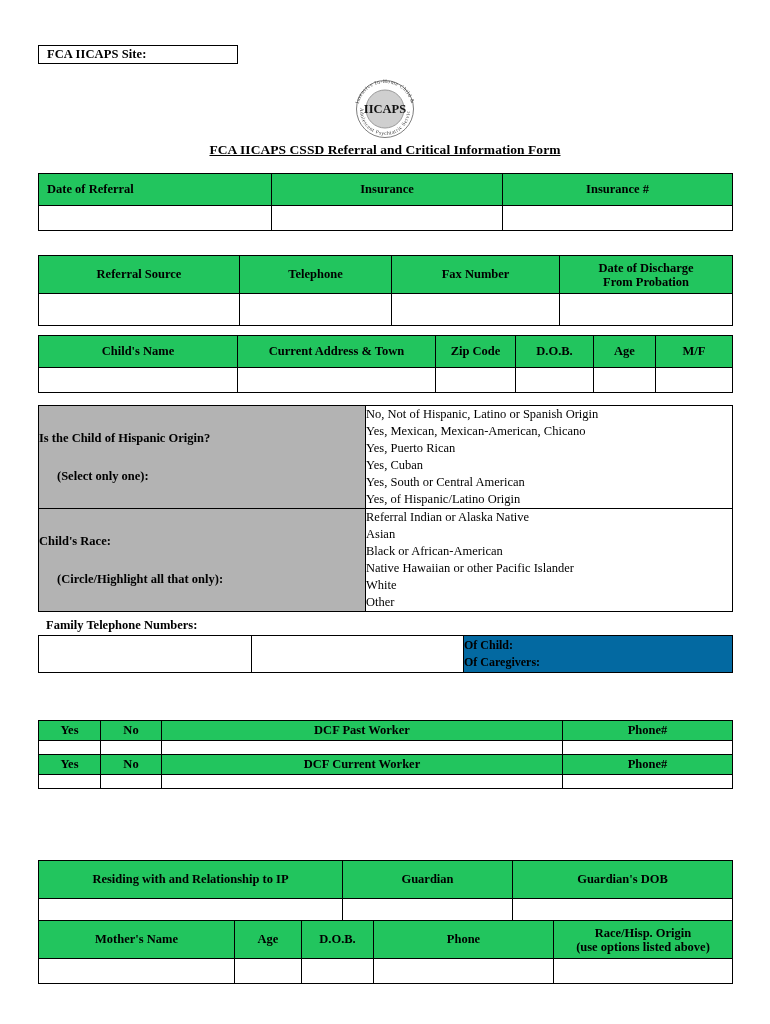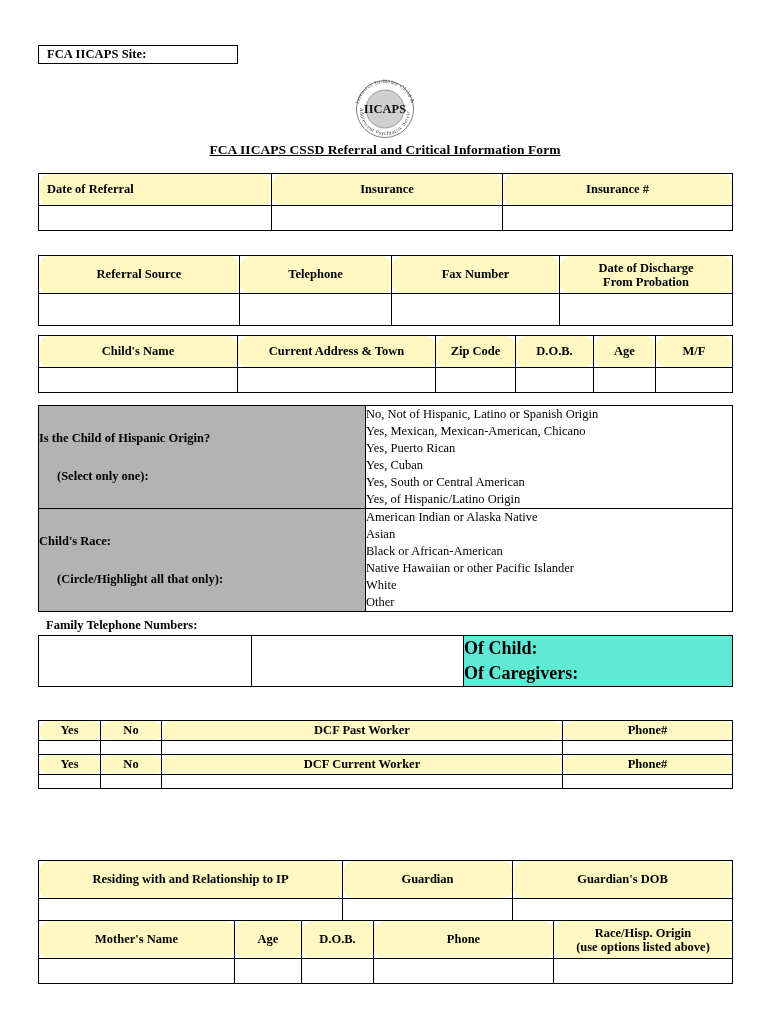--- a/index.html
+++ b/index.html
@@ -72,24 +72,23 @@
     table-layout: fixed;
     font-size: 12.5px;
   }
   .tbl td {
     border: 1px solid #000000;
     padding: 0;
     vertical-align: middle;
     overflow: hidden;
   }
   .hd {
-    background: #fef9c3;
+    background: #22c55e;
     font-weight: bold;
     text-align: center;
-    border-radius: 11px;
   }
   .hd.left {
     text-align: left;
     padding-left: 8px;
   }
   .cell-empty { background: #ffffff; }
   .two-line { line-height: 1.12; }
 
   
   #t-referral   { left: 38px; top: 173px;  width: 694px; }
@@ -131,25 +130,25 @@
 
   
   .famphone-caption {
     position: absolute;
     left: 46px;
     top: 618px;
     font-size: 12.5px;
     font-weight: bold;
   }
   .lang-cell {
-    background: #5eead4;
+    background: #0369a1;
     padding: 3px 0 2px 8px;
     vertical-align: top;
     font-weight: bold;
-    font-size: 18px;
+    font-size: 12px;
     line-height: 1.38;
   }
   .lang-cell span { display: block; white-space: nowrap; }
 </style>
 </head>
 <body>
 
 <div class="page">
 
   <div class="site-box">
@@ -270,21 +269,21 @@
           <span class="opt">Yes, South or Central American</span>
           <span class="opt">Yes, of Hispanic/Latino Origin</span>
         </td>
       </tr>
       <tr>
         <td class="eth-label" style="height:97px">
           <span>Child's Race:</span>
           <span class="indent">(Circle/Highlight all that only):</span>
         </td>
         <td class="opts">
-          <span class="opt">American Indian or Alaska Native</span>
+          <span class="opt">Referral Indian or Alaska Native</span>
           <span class="opt">Asian</span>
           <span class="opt">Black or African-American</span>
           <span class="opt">Native Hawaiian or other Pacific Islander</span>
           <span class="opt">White</span>
           <span class="opt">Other</span>
         </td>
       </tr>
     </tbody>
   </table>
 

